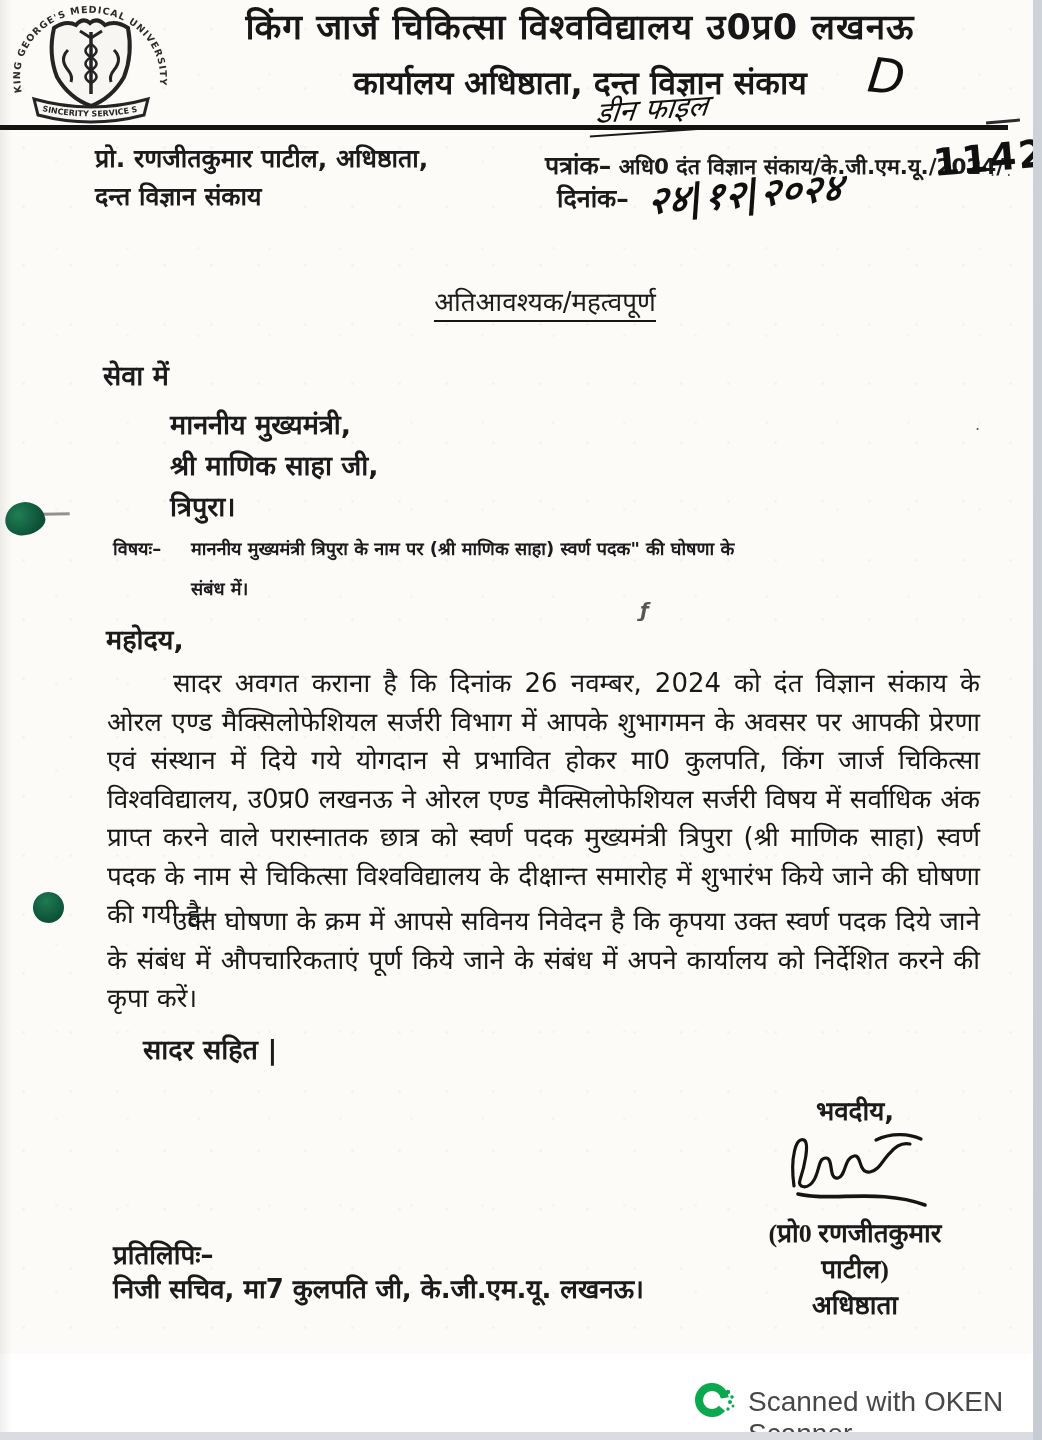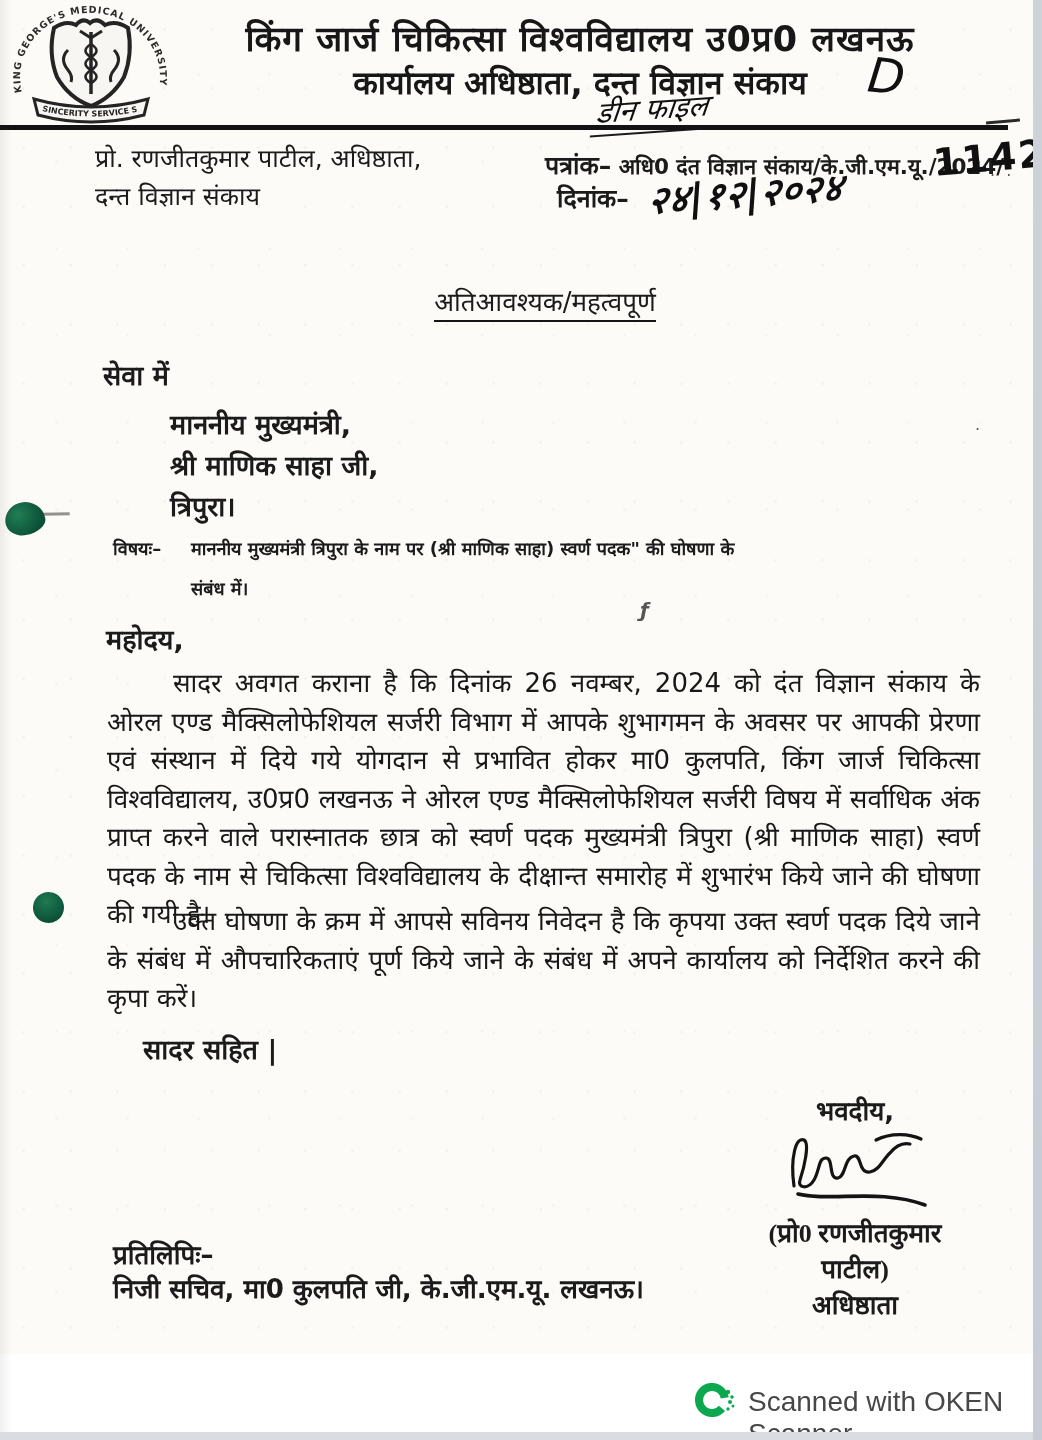--- a/index.html
+++ b/index.html
@@ -10,29 +10,29 @@
       radial-gradient(rgba(110,100,80,0.055) 1px, transparent 1.6px) 0 0/47px 59px,
       radial-gradient(rgba(110,100,80,0.045) 1px, transparent 1.6px) 21px 31px/71px 87px,
       #fcfbf8;
   }
   .abs{position:absolute;}
   
   .edge-right{left:1033px;top:0;width:9px;height:1440px;background:linear-gradient(to bottom,#ced2d9,#c7cbd3);}
   .edge-bottom{left:0;top:1432px;width:1033px;height:8px;background:#d9dce1;}
   .edge-left{left:0;top:0;width:12px;height:1440px;background:linear-gradient(to right,rgba(60,55,45,0.08),rgba(0,0,0,0));}
   
-  .title1{left:180px;top:14px;width:800px;text-align:center;font-size:35px;font-weight:bold;letter-spacing:1px;color:#171717;}
+  .title1{left:180px;top:2px;width:800px;text-align:center;font-size:35px;font-weight:bold;letter-spacing:1px;color:#171717;}
   .title2{left:180px;top:60px;width:800px;text-align:center;font-size:32px;font-weight:bold;color:#171717;}
   .hand{color:#101010;}
   .hand-note{left:592px;top:88px;font-size:29px;font-style:italic;transform:rotate(-4deg) skewX(-10deg);border-bottom:2.5px solid #1a1a1a;padding:0 10px 4px 4px;}
   .hand-D{left:868px;top:48px;font-size:48px;font-style:italic;transform:rotate(6deg);}
   .divider{left:0;top:125px;width:1008px;height:5px;background:#131313;}
   .divider-end{left:986px;top:120px;width:34px;height:3px;background:#2a2a2a;transform:rotate(-5deg);}
   
-  .sender{left:95px;top:140px;font-size:25px;font-weight:normal;line-height:38px;}
+  .sender{left:95px;top:140px;font-size:25px;font-weight:bold;line-height:38px;}
   .refline1{left:545px;top:147px;font-size:21.5px;font-weight:bold;white-space:nowrap;}
   .refline1 .lbl{font-size:25px;}
   .hand-no{left:933px;top:136px;font-size:38px;font-weight:bold;letter-spacing:2px;transform:rotate(-5deg);}
   .refline2{left:557px;top:180px;font-size:25px;font-weight:bold;}
   .hand-date{left:648px;top:166px;font-size:38px;font-weight:bold;font-style:italic;letter-spacing:1px;transform:rotate(-4deg) skewX(-8deg);}
   
   .heading{left:48px;top:283px;width:994px;text-align:center;font-size:26px;font-weight:normal;}
   .heading span{border-bottom:2.5px solid #151515;padding-bottom:3px;}
   .seva{left:103px;top:356px;font-size:27px;font-weight:bold;}
   .addressee{left:170px;top:404px;font-size:27px;font-weight:bold;line-height:41px;}
@@ -143,21 +143,21 @@
         <path d="M14 58 C10 30 16 8 24 12 C30 15 24 40 20 52 C17 60 28 62 34 52 C40 42 38 30 46 30 C54 30 48 52 58 50 C66 48 64 30 74 28 C82 26 78 46 90 44 C100 42 103 31 110 25 C114 20 121 14 130 16"></path>
         <path d="M96 12 C112 4 130 6 141 11"></path>
         <path d="M18 66 C50 74 100 60 145 77" stroke-width="3.6"></path>
       </g>
     </svg>
     <div class="signame">(प्रो0 रणजीतकुमार पाटील)</div>
     <div class="sigdesig">अधिष्ठाता</div>
   </div>
 
   <div class="abs copylbl">प्रतिलिपिः–</div>
-  <div class="abs copyline">निजी सचिव, मा0 कुलपति जी, के.जी.एम.यू. लखनऊ।</div>
+  <div class="abs copyline">निजी सचिव, मा7 कुलपति जी, के.जी.एम.यू. लखनऊ।</div>
 
   <div class="abs blob1"></div>
   <div class="abs blob2"></div>
   <div class="abs speck fmark">ƒ</div>
   <div class="abs speck dots1">·  ·</div>
   <div class="abs speck dots2">·</div>
 
   <div class="abs footer"></div>
   <svg class="abs oken-logo" width="44" height="44" viewBox="0 0 44 44">
     <circle cx="20" cy="22" r="13" fill="none" stroke="#0ca84f" stroke-width="8" stroke-dasharray="70 12" transform="rotate(40 20 22)"></circle>

